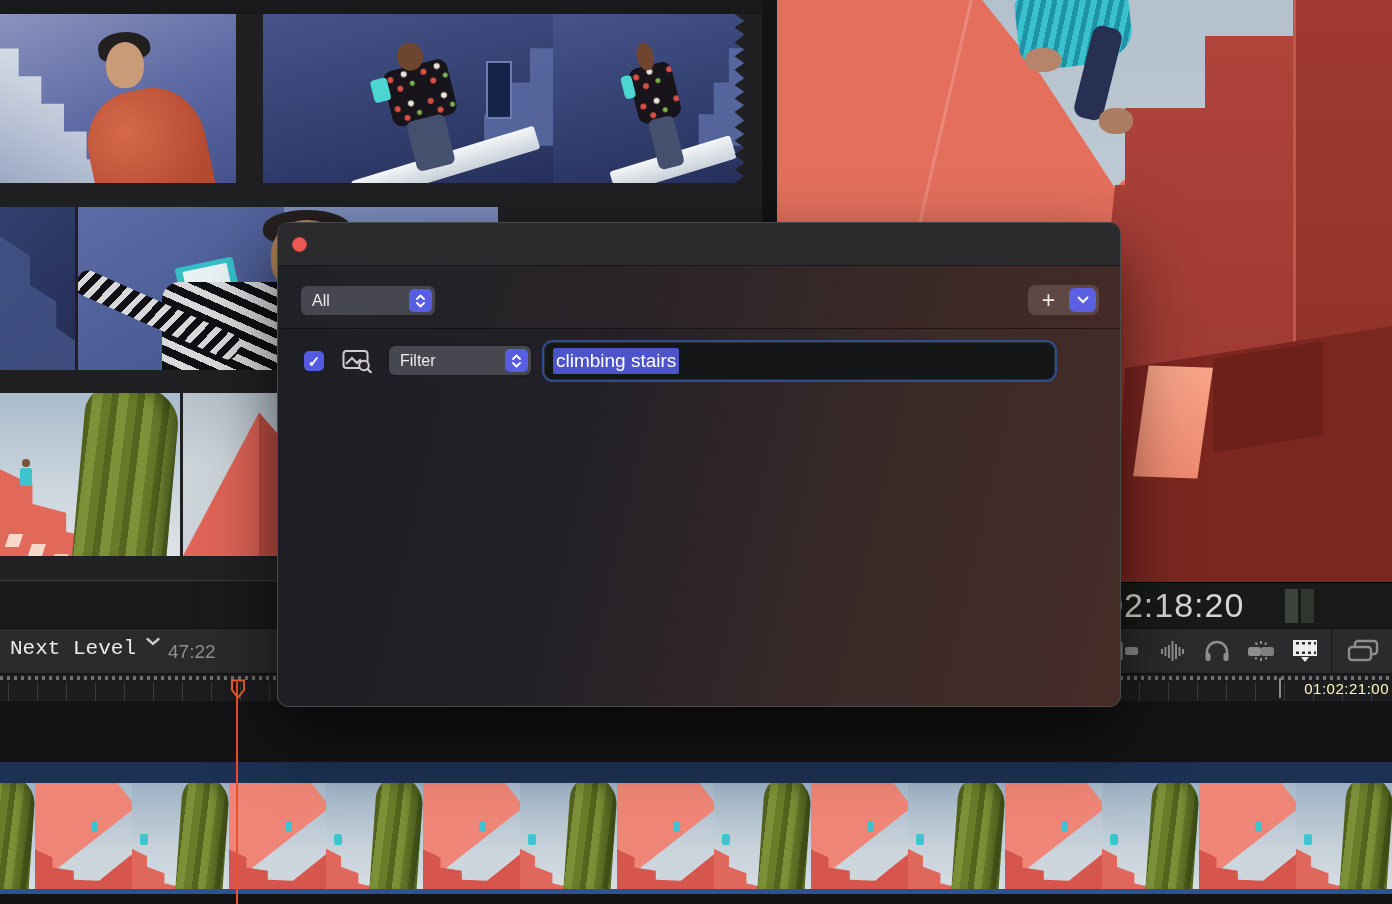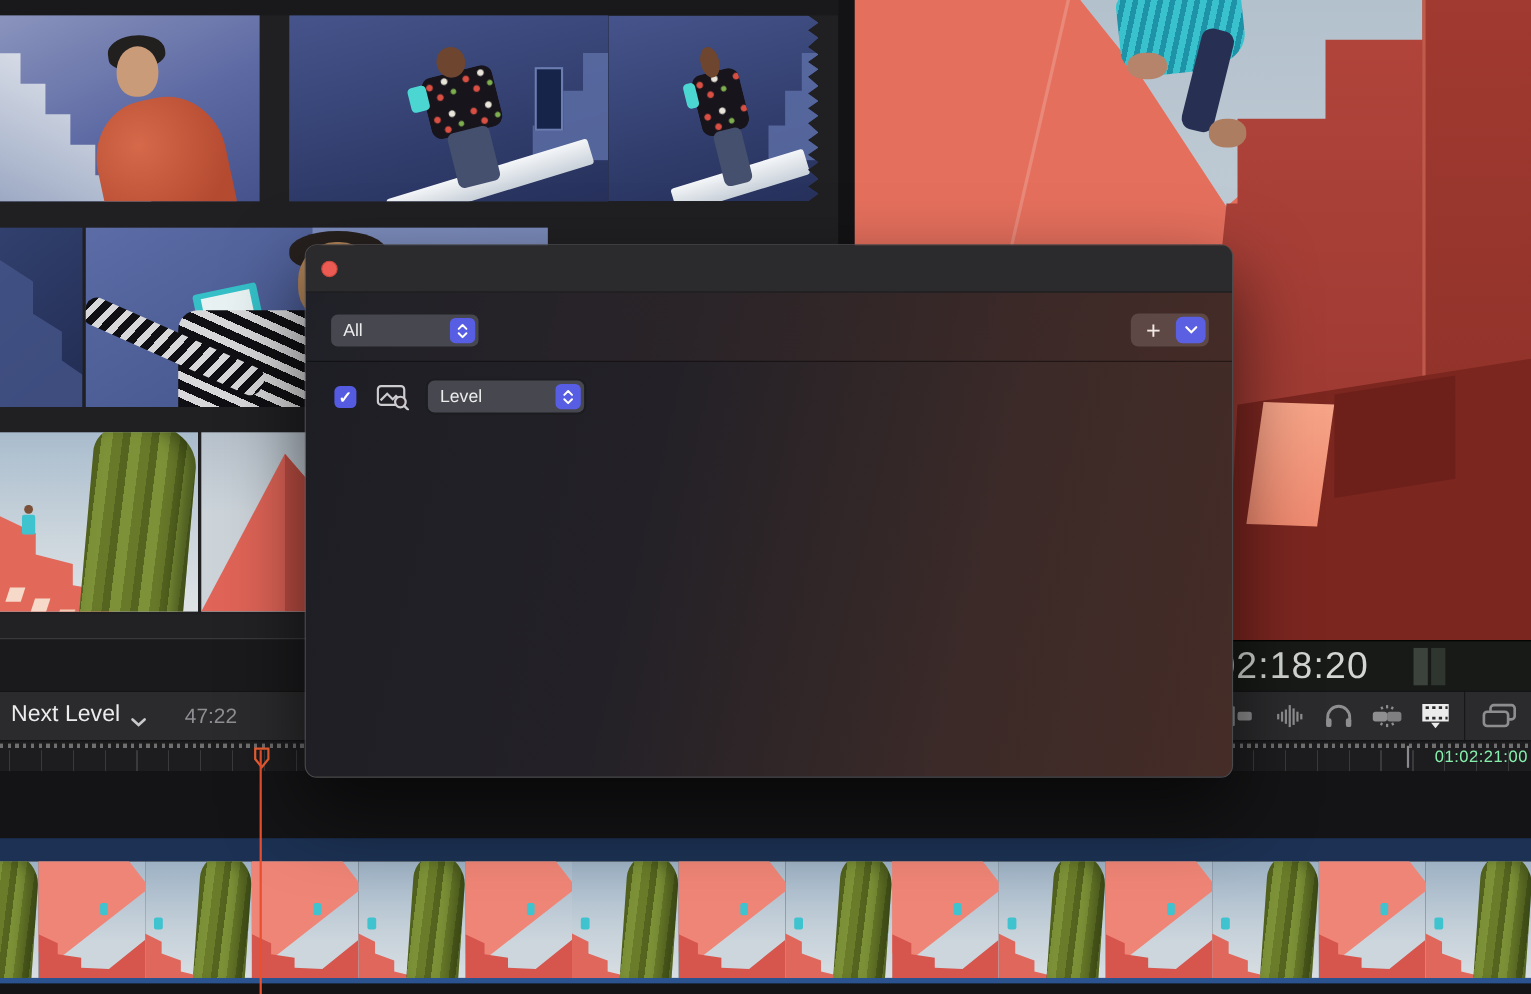--- a/index.html
+++ b/index.html
@@ -99,34 +99,34 @@
   .v-hand1{left:248px;top:48px;width:36px;height:24px;background:#b5846a;border-radius:45%;}
   .v-hand2{left:322px;top:108px;width:34px;height:26px;background:#ad7d62;border-radius:45%;}
   
   .tc-bar{position:absolute;left:0;top:582px;width:615px;height:46px;background:#171a17;border-top:1px solid #000;}
   .tc-text{position:absolute;left:327px;top:3px;font-size:34px;font-weight:400;color:#d3d6d2;letter-spacing:1px;}
   .meter{position:absolute;top:6px;width:13px;height:34px;background:#3c423c;}
   .meter.m2{background:#2f352f;}
 
   
   .tl-toolbar{position:absolute;left:0;top:628px;width:1392px;height:46px;background:#2b2b2d;border-top:1px solid #121212;border-bottom:1px solid #0e0e0e;}
-  .proj{position:absolute;left:10px;top:8px;display:flex;align-items:flex-end;gap:10px;background:none;border:none;padding:0;cursor:default;}
+  .proj{position:absolute;left:10px;top:8px;display:flex;align-items:flex-start;gap:10px;background:none;border:none;padding:0;cursor:default;font-family:Liberation Mono, monospace;}
   .proj .name{font-size:21px;color:#ececec;}
   .dur{position:absolute;left:168px;top:12px;font-size:19px;color:#8f8f93;}
   .tb-icons{position:absolute;right:0;top:0;height:100%;display:flex;align-items:center;}
   .tb-btn{width:44px;height:44px;display:flex;align-items:center;justify-content:center;background:none;border:none;padding:0;}
   .tb-div{width:1px;height:46px;background:#161618;margin:0 4px;}
 
   
   .ruler{position:absolute;left:0;top:674px;width:1392px;height:27px;background:#1d1d1f;}
   .ruler .dots{position:absolute;left:0;top:2px;width:100%;height:4px;
      background:repeating-linear-gradient(90deg,#6f6f70 0 3px,transparent 3px 7px);}
   .ruler .ticks{position:absolute;left:8px;top:8px;width:100%;height:19px;
      background:repeating-linear-gradient(90deg,#3a3a3d 0 1px,transparent 1px 29px);}
-  .ruler .rtc{position:absolute;right:3px;top:6px;font-size:15px;color:#86efac;letter-spacing:.5px;}
+  .ruler .rtc{position:absolute;right:3px;top:6px;font-size:15px;color:#fef9c3;letter-spacing:.5px;}
   .ruler .rtick{position:absolute;right:111px;top:4px;width:2px;height:20px;background:#8a8a8e;}
   .ph-marker{position:absolute;left:230px;top:5px;width:16px;height:20px;background:none;border:none;padding:0;}
 
   
   .tl-body{position:absolute;left:0;top:701px;width:1392px;height:203px;background:#141416;}
   .clip{position:absolute;left:0;top:61px;width:1392px;height:134px;}
   .clip-head{height:21px;background:#1c3153;}
   .film{display:flex;height:106px;overflow:hidden;margin-left:-62px;width:1460px;}
   .clip-foot{height:5px;background:#2a5390;}
   .frame{position:relative;flex:0 0 97px;width:97px;height:106px;overflow:hidden;}
@@ -472,25 +472,28 @@
       <button class="cbx">✓</button>
       <span class="ph-ico">
         <svg width="30" height="24" viewBox="0 0 30 24">
           <rect x="1.5" y="2" width="24" height="17" rx="3" stroke="#cdcdcf" stroke-width="2" fill="none"></rect>
           <path d="M4 15 l6 -6 l5 5 l3 -3 l4 4" stroke="#cdcdcf" stroke-width="2" fill="none"></path>
           <circle cx="22" cy="16.5" r="4.8" stroke="#cdcdcf" stroke-width="2" fill="#2a2229"></circle>
           <path d="M25.5 20 L29 23.5" stroke="#cdcdcf" stroke-width="2.2" stroke-linecap="round"></path>
         </svg>
       </span>
       <button class="popup popup-visual">
-        <span>Level</span>
+        <span>Filter</span>
         <span class="badge">
           <svg width="11" height="14" viewBox="0 0 11 14">
               <path d="M2 5 L5.5 1.5 L9 5" stroke="#fff" stroke-width="1.8" fill="none" stroke-linecap="round" stroke-linejoin="round"></path>
               <path d="M2 9 L5.5 12.5 L9 9" stroke="#fff" stroke-width="1.8" fill="none" stroke-linecap="round" stroke-linejoin="round"></path>
             </svg>
         </span>
       </button>
+      <div class="search-field">
+        <span class="sel">climbing stairs</span>
+      </div>
     </div>
 
   </div>
 
 </div>
 
 </body></html>

